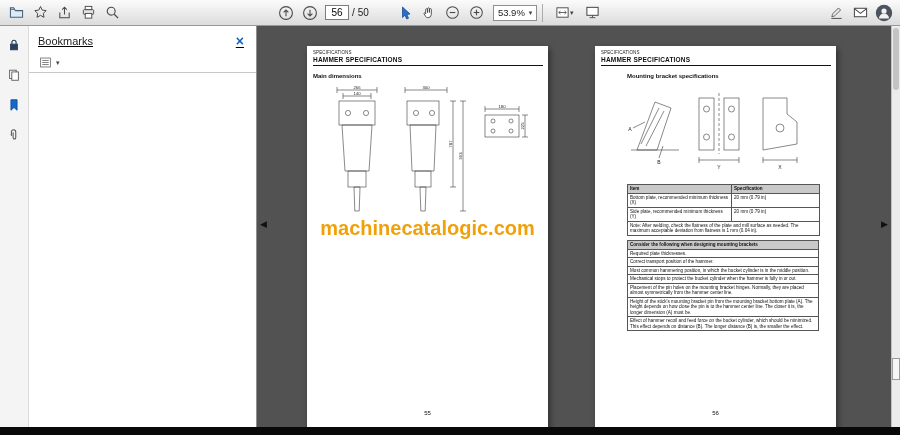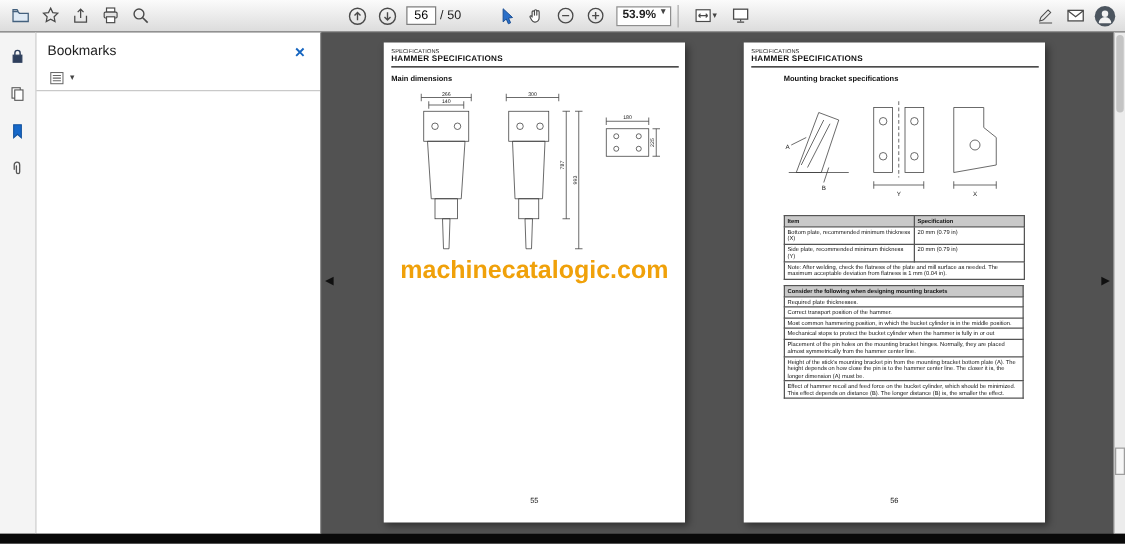--- a/index.html
+++ b/index.html
@@ -10,54 +10,54 @@
   
   .toolbar { position:absolute; top:0; left:0; right:0; height:26px;
     background:linear-gradient(#fbfbfb,#dcdcdc); border-bottom:1px solid #9a9a9a;
     display:flex; align-items:center; padding:0 4px; }
   .tbtn { width:24px; height:22px; border:none; background:transparent; display:flex;
     align-items:center; justify-content:center; padding:0; cursor:default; }
   .spacer-a { width:150px; } .spacer-b { width:24px; } .flex-sp { flex:1; }
   .page-input { width:24px; height:15px; border:1px solid #7d7d7d; background:#fff;
     font:10px "Liberation Sans",sans-serif; text-align:center; margin:0 3px; }
   .page-total { font-size:10px; color:#222; display:flex; gap:3px; align-items:center; }
-  .zoom-box { display:flex; gap:4px; border:1px solid #8e8e8e; background:#fff;
-    height:16px; padding:0 4px; font-size:9.5px; color:#222; margin-left:4px;font-weight:bold; }
+  .zoom-box { display:flex; align-items:center; gap:4px; border:1px solid #8e8e8e; background:#fff;
+    height:16px; padding:0 4px; font-size:9.5px; color:#222; margin-left:4px; }
   .vsep { width:1px; height:18px; background:#acacac; margin:0 5px; }
   .caret { font-size:7px; color:#444; line-height:1; }
 
   
   .main { position:absolute; top:26px; left:0; right:0; bottom:8px; display:flex; }
   .icon-strip { width:29px; background:#f4f4f4; border-right:1px solid #dadada;
     display:flex; flex-direction:column; align-items:center; padding-top:8px; gap:9px; }
   .sbtn { width:21px; height:21px; border:none; background:transparent; display:flex;
     align-items:center; justify-content:center; padding:0; }
 
   .panel { width:228px; background:#fff; border-right:1px solid #8f8f8f; position:relative; }
   .panel-header { height:26px; display:flex; align-items:center; justify-content:space-between;
-    padding:4px 12px 0 9px; }
+    padding:4px 12px 0 9px;text-decoration:underline; }
   .panel-title { font-size:11px; color:#222; }
   .close-btn { border:none; background:none; color:#1565c0; font-size:14px; font-weight:bold;
     line-height:1; padding:0; }
   .panel-tools { height:21px; display:flex; align-items:center; gap:2px; padding-left:7px;
     border-bottom:1px solid #c9c9c9; }
 
   .content { flex:1; position:relative; background:#525252; }
   .nav-chevron { position:absolute; top:194px; font-size:9px; color:#101010; line-height:1; }
   .nav-prev { left:3px; } .nav-next { right:3px; }
 
   .vscroll { width:9px; background:#ececec; border-left:1px solid #c2c2c2; position:relative; }
   .vthumb { position:absolute; top:2px; left:1px; width:6px; height:62px; background:#c4c4c4; border-radius:3px; }
   .vbox { position:absolute; top:332px; left:0; width:8px; height:22px; background:#f6f6f6;
     border:1px solid #9d9d9d; }
 
   .taskbar { position:absolute; left:0; right:0; bottom:0; height:8px; background:#090909; }
 
   
-  .page { position:absolute; top:8px; width:241px; height:384px; background:#fff;
+  .page { position:absolute; top:20px; width:241px; height:384px; background:#fff;
     box-shadow:2px 3px 6px rgba(0,0,0,.45); color:#111; }
   .page-left { left:50px; } .page-right { left:338px; }
   .pg-head { position:absolute; top:4px; left:6px; right:5px; border-bottom:0.8px solid #111; padding-bottom:2px; }
   .eyebrow { font-size:4.5px; color:#222; letter-spacing:0.1px; }
   .head-title { font-size:6.5px; font-weight:bold; letter-spacing:0.2px; margin-top:0.5px; }
   .section-title { position:absolute; top:27px; font-size:6px; font-weight:bold; }
   .st-left { left:6px; } .st-right { left:32px; }
   .draw-left { position:absolute; left:6px; top:37px; width:228px; height:134px; }
   .draw-right { position:absolute; left:30px; top:42px; width:195px; height:95px; }
   .watermark { position:absolute; top:171px; left:0; right:0; text-align:center;

